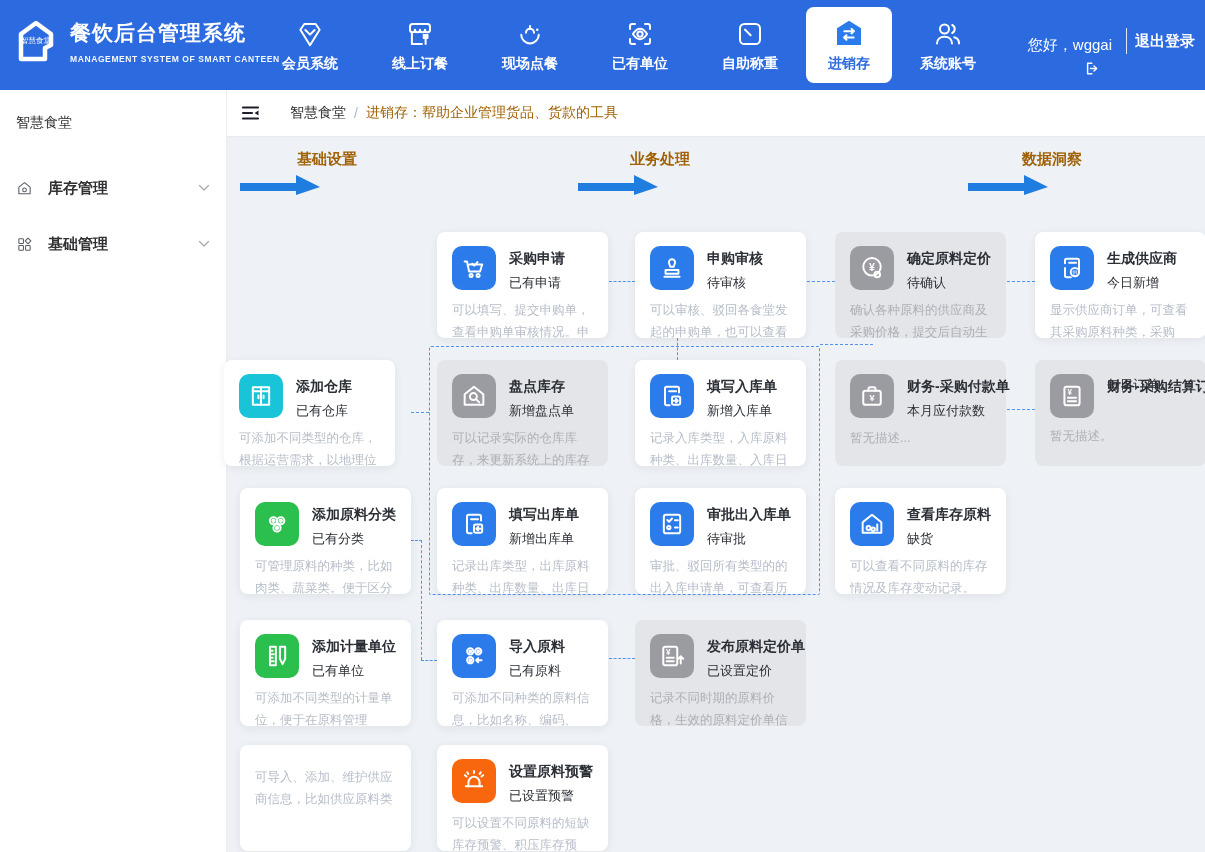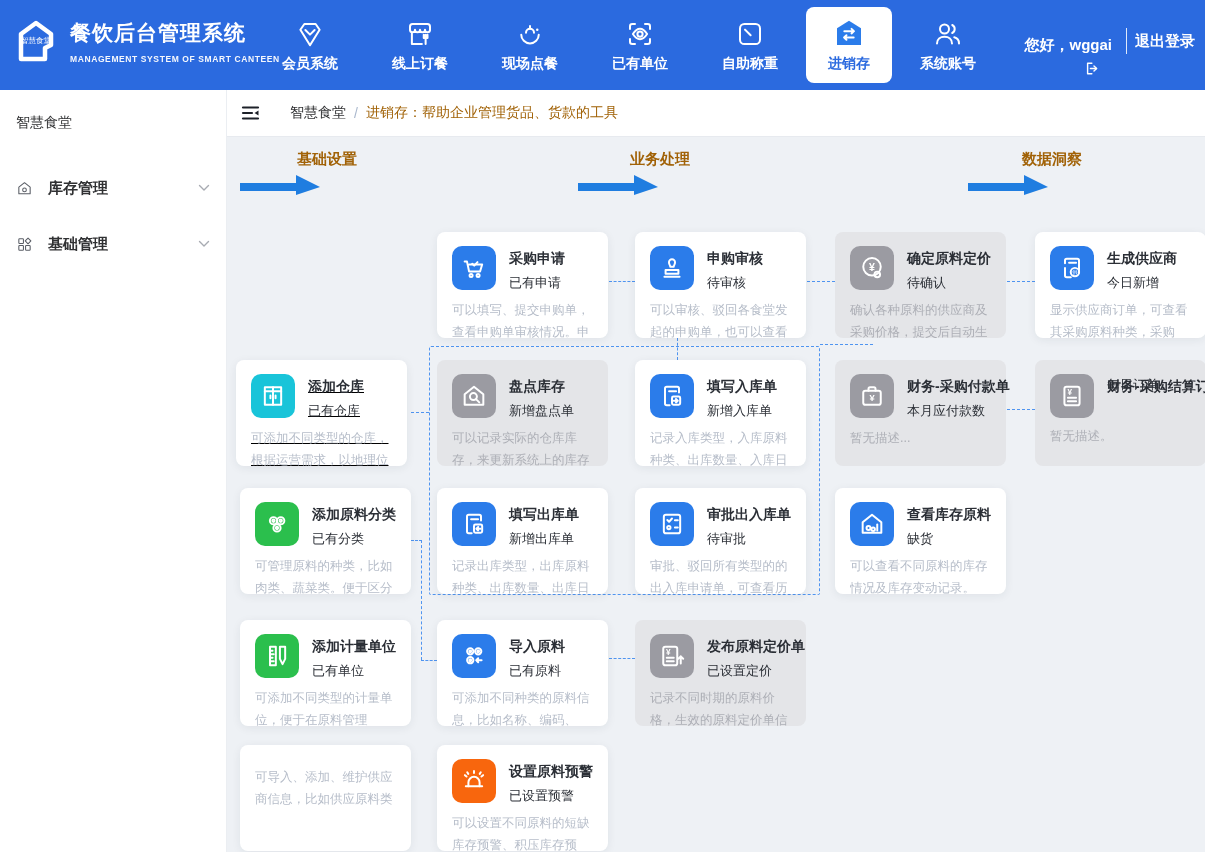--- a/index.html
+++ b/index.html
@@ -22,21 +22,21 @@
   .logo-title{margin-left:10px;}
   .logo-title .cn{font-size:21px;font-weight:700;letter-spacing:1px;}
   .logo-title .en{font-size:8.5px;letter-spacing:.6px;margin-top:7px;opacity:.95;font-weight:700;}
   .nav{position:absolute;left:255px;top:0;height:90px;display:flex;align-items:center;}
   .nav-item{width:108px;height:76px;margin:0 1px;display:flex;flex-direction:column;align-items:center;justify-content:center;cursor:pointer;border-radius:8px;}
   .nav-item .nlabel{font-size:14px;font-weight:700;margin-top:6px;}
   .nav-item.active{background:#fff;color:var(--header-blue);width:86px;}
   .nav-item.active .nlabel{color:var(--header-blue);}
   .nav-ic{height:32px;display:flex;align-items:flex-end;}
   .account{position:absolute;right:10px;top:0;height:90px;display:flex;align-items:center;}
-  .greeting{font-size:15px;font-weight:700;position:relative;padding-right:14px;}
+  .greeting{font-size:15px;font-weight:400;position:relative;padding-right:14px;}
   .greet-ico{position:absolute;right:26px;top:24px;}
   .vdiv{width:1px;height:26px;background:rgba(255,255,255,.85);margin:0 8px 8px 0;}
   .logout{font-size:15px;font-weight:700;margin-bottom:8px;cursor:pointer;}
 
   
   .sidebar{position:absolute;left:0;top:90px;width:227px;height:762px;background:#fff;border-right:1px solid #ebeef2;}
   .side-title{font-size:14px;color:#303133;padding:24px 0 0 16px;}
   .side-menu{margin-top:28px;}
   .side-item{height:56px;display:flex;align-items:center;padding:0 16px;cursor:pointer;}
   .side-item .slabel{font-size:15px;color:#303133;font-weight:600;margin-left:15px;flex:1;}
@@ -339,21 +339,21 @@
           </svg>
       </div>
       <div class="card-titles">
         <div class="card-title">生成供应商</div>
         <div class="card-sub">今日新增</div>
       </div>
     </div>
     <div class="card-desc">显示供应商订单，可查看其采购原料种类，采购量，...</div>
   </div>
 
-  <div class="card" style="left:236px;top:360px;text-decoration:underline;">
+  <div class="card" style="left:224px;top:360px;">
     <div class="card-head">
       <div class="card-icon ic-cyan">
         <svg width="28" height="28" viewBox="0 0 24 24" class="gi">
             <rect x="5" y="4.5" width="14" height="15"></rect>
             <path d="M12 4.5v15"></path>
             <path d="M5 8h14"></path>
             <path d="M9.8 11.5v2.5M14.2 11.5v2.5"></path>
           </svg>
       </div>
       <div class="card-titles">

